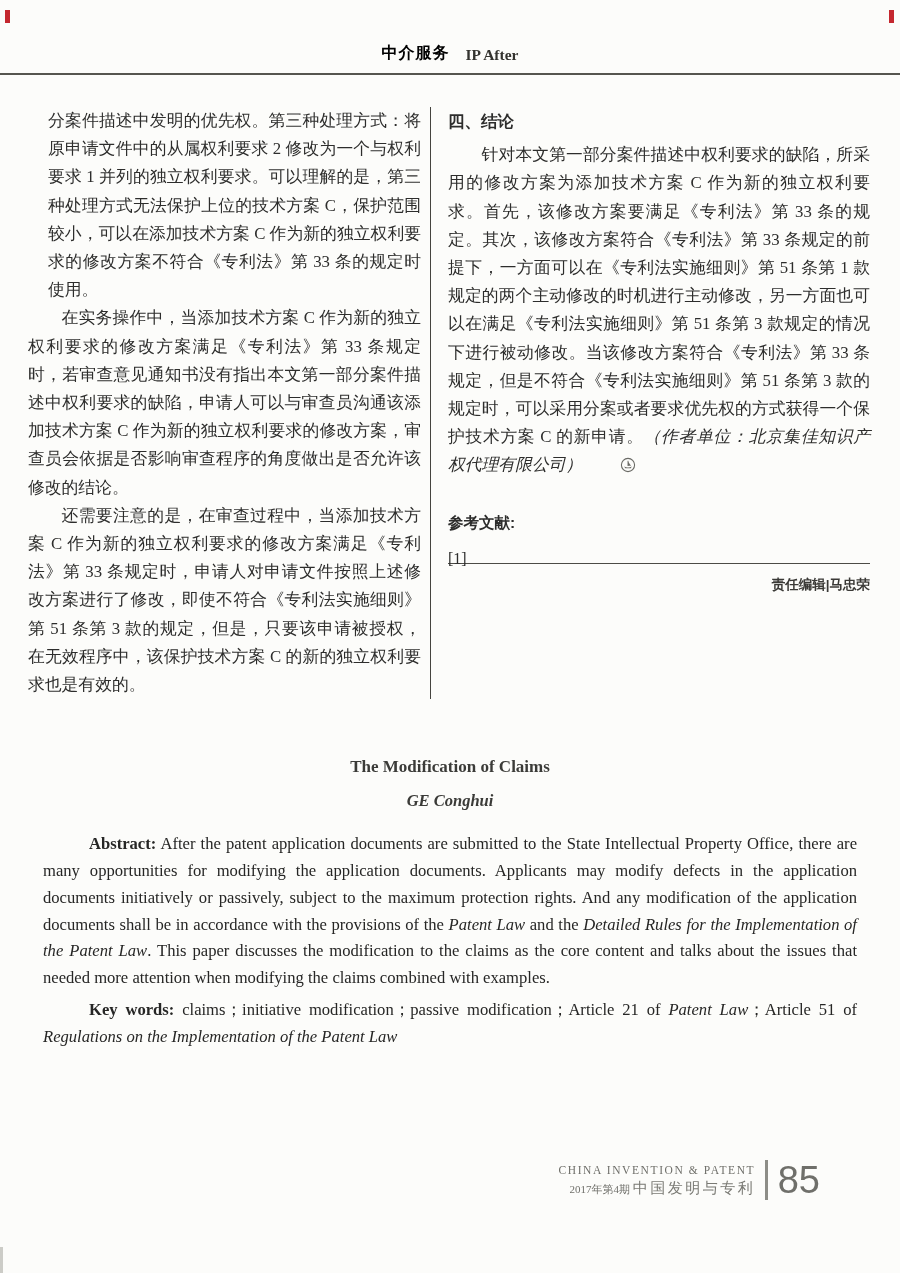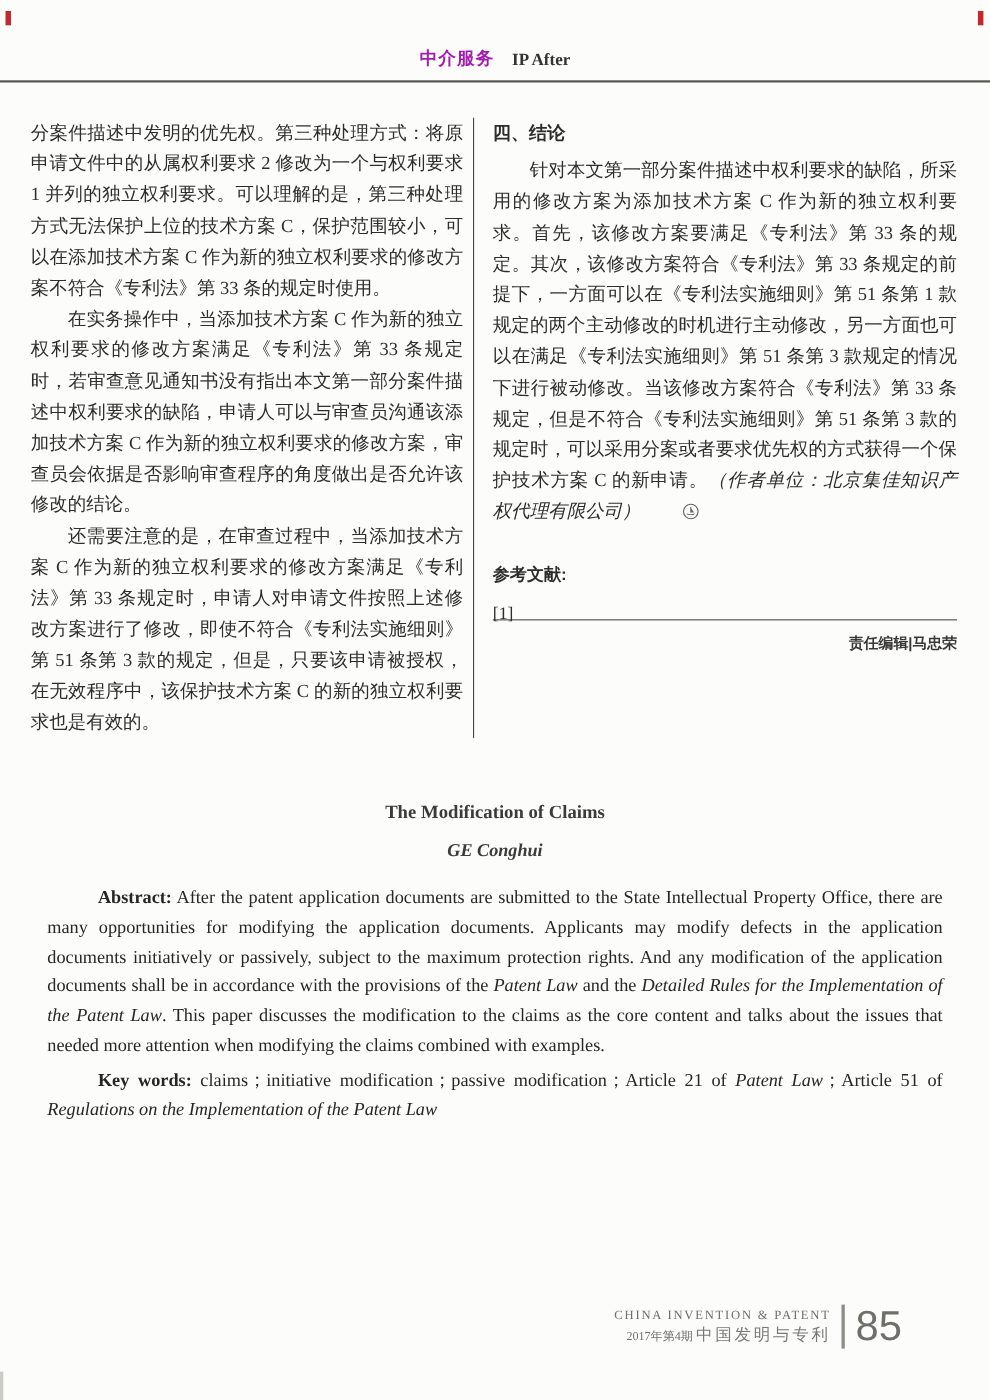--- a/index.html
+++ b/index.html
@@ -18,53 +18,53 @@
     font-family:"Liberation Serif", serif;
     color:var(--text-main);
   }
   
   .hdr{
     height:64px;
     display:flex;align-items:flex-end;justify-content:center;gap:16px;
     padding-bottom:9px;
     border-bottom:2px solid var(--rule-dark);
   }
-  .hdr .cn{font-family:"Liberation Sans", sans-serif;font-weight:bold;font-size:16px;letter-spacing:1px;color:#a21caf;}
+  .hdr .cn{font-family:"Liberation Sans", sans-serif;font-weight:bold;font-size:16px;letter-spacing:1px;color:#000000;}
   .hdr .en{font-weight:bold;font-size:15.5px;color:#34332f;}
   
   .regmark{position:absolute;width:5px;height:13px;background:var(--accent-red);}
   .regmark.left{left:5px;top:10px;}
   .regmark.right{right:6px;top:10px;}
   .edge-sliver{position:absolute;left:0;bottom:0;width:3px;height:26px;background:#ccccc7;}
   
   .cols{display:flex;margin:32px 30px 0 28px;align-items:stretch;}
   .colL{width:393px;font-size:16.8px;line-height:28.2px;text-align:justify;}
   .colL p{margin:0;text-indent:2em;}
-  .colL p.noindent{text-indent:0;}
+  .colL p.noindent{text-indent:0;margin-left:20px;}
   .gutter-line{width:0;border-left:1.6px solid #45443f;margin-left:9px;}
   .colR{flex:1;padding-left:17px;font-size:16.8px;line-height:28.2px;text-align:justify;}
   .concl-h{font-weight:bold;margin:0 0 6px 0;font-family:"Liberation Sans", sans-serif;font-size:16.5px;}
   .concl{margin:0;text-indent:2em;}
   .kai{font-style:italic;}
   .endmark{display:inline-block;vertical-align:-3px;margin-left:4px;}
   .refs{margin-top:26px;}
   .ref-head{font-weight:bold;font-family:"Liberation Sans", sans-serif;font-size:15.5px;margin:0;}
   .ref-item{position:relative;padding-left:37px;margin-top:8px;font-size:16px;line-height:28px;font-style:italic;}
   .ref-idx{position:absolute;left:0;top:0;font-style:normal;}
   .ed-block{border-top:1.6px solid #4c4b46;margin-top:26px;padding-top:6px;text-align:right;}
   .ed-note{font-family:"Liberation Sans", sans-serif;font-weight:bold;font-size:13.5px;color:#3a3936;}
   
   .etitle{text-align:center;margin:58px 0 0 0;font-size:17px;font-weight:bold;color:#3b3b38;}
   .eauthor{text-align:center;margin:14px 0 0 0;font-size:16.5px;font-weight:bold;font-style:italic;color:#3b3b38;}
   .abs,.kw{margin:0 43px;font-size:16.6px;line-height:26.8px;text-align:justify;text-indent:46px;color:#262625;}
   .abs{margin-top:20px;}
   .kw{margin-top:5px;}
   .blbl{font-weight:bold;}
   
-  .footer{position:absolute;top:1186px;right:80px;display:flex;align-items:center;gap:10px;}
+  .footer{position:absolute;top:1160px;right:80px;display:flex;align-items:center;gap:10px;}
   .f-txt{text-align:right;line-height:1.3;white-space:nowrap;}
   .f-en{font-size:11.5px;letter-spacing:1.6px;color:#6e6e69;}
   .f-cnline{font-size:11px;color:#70706b;}
   .f-cn-big{font-size:15px;letter-spacing:2.5px;color:#7a7a74;font-family:"Liberation Sans", sans-serif;}
   .f-bar{width:2.5px;height:40px;background:#8d8d87;}
   .f-num{font-size:38px;line-height:1;color:var(--footer-gray);font-family:"Liberation Sans", sans-serif;}
 </style>
 </head>
 <body>
 

